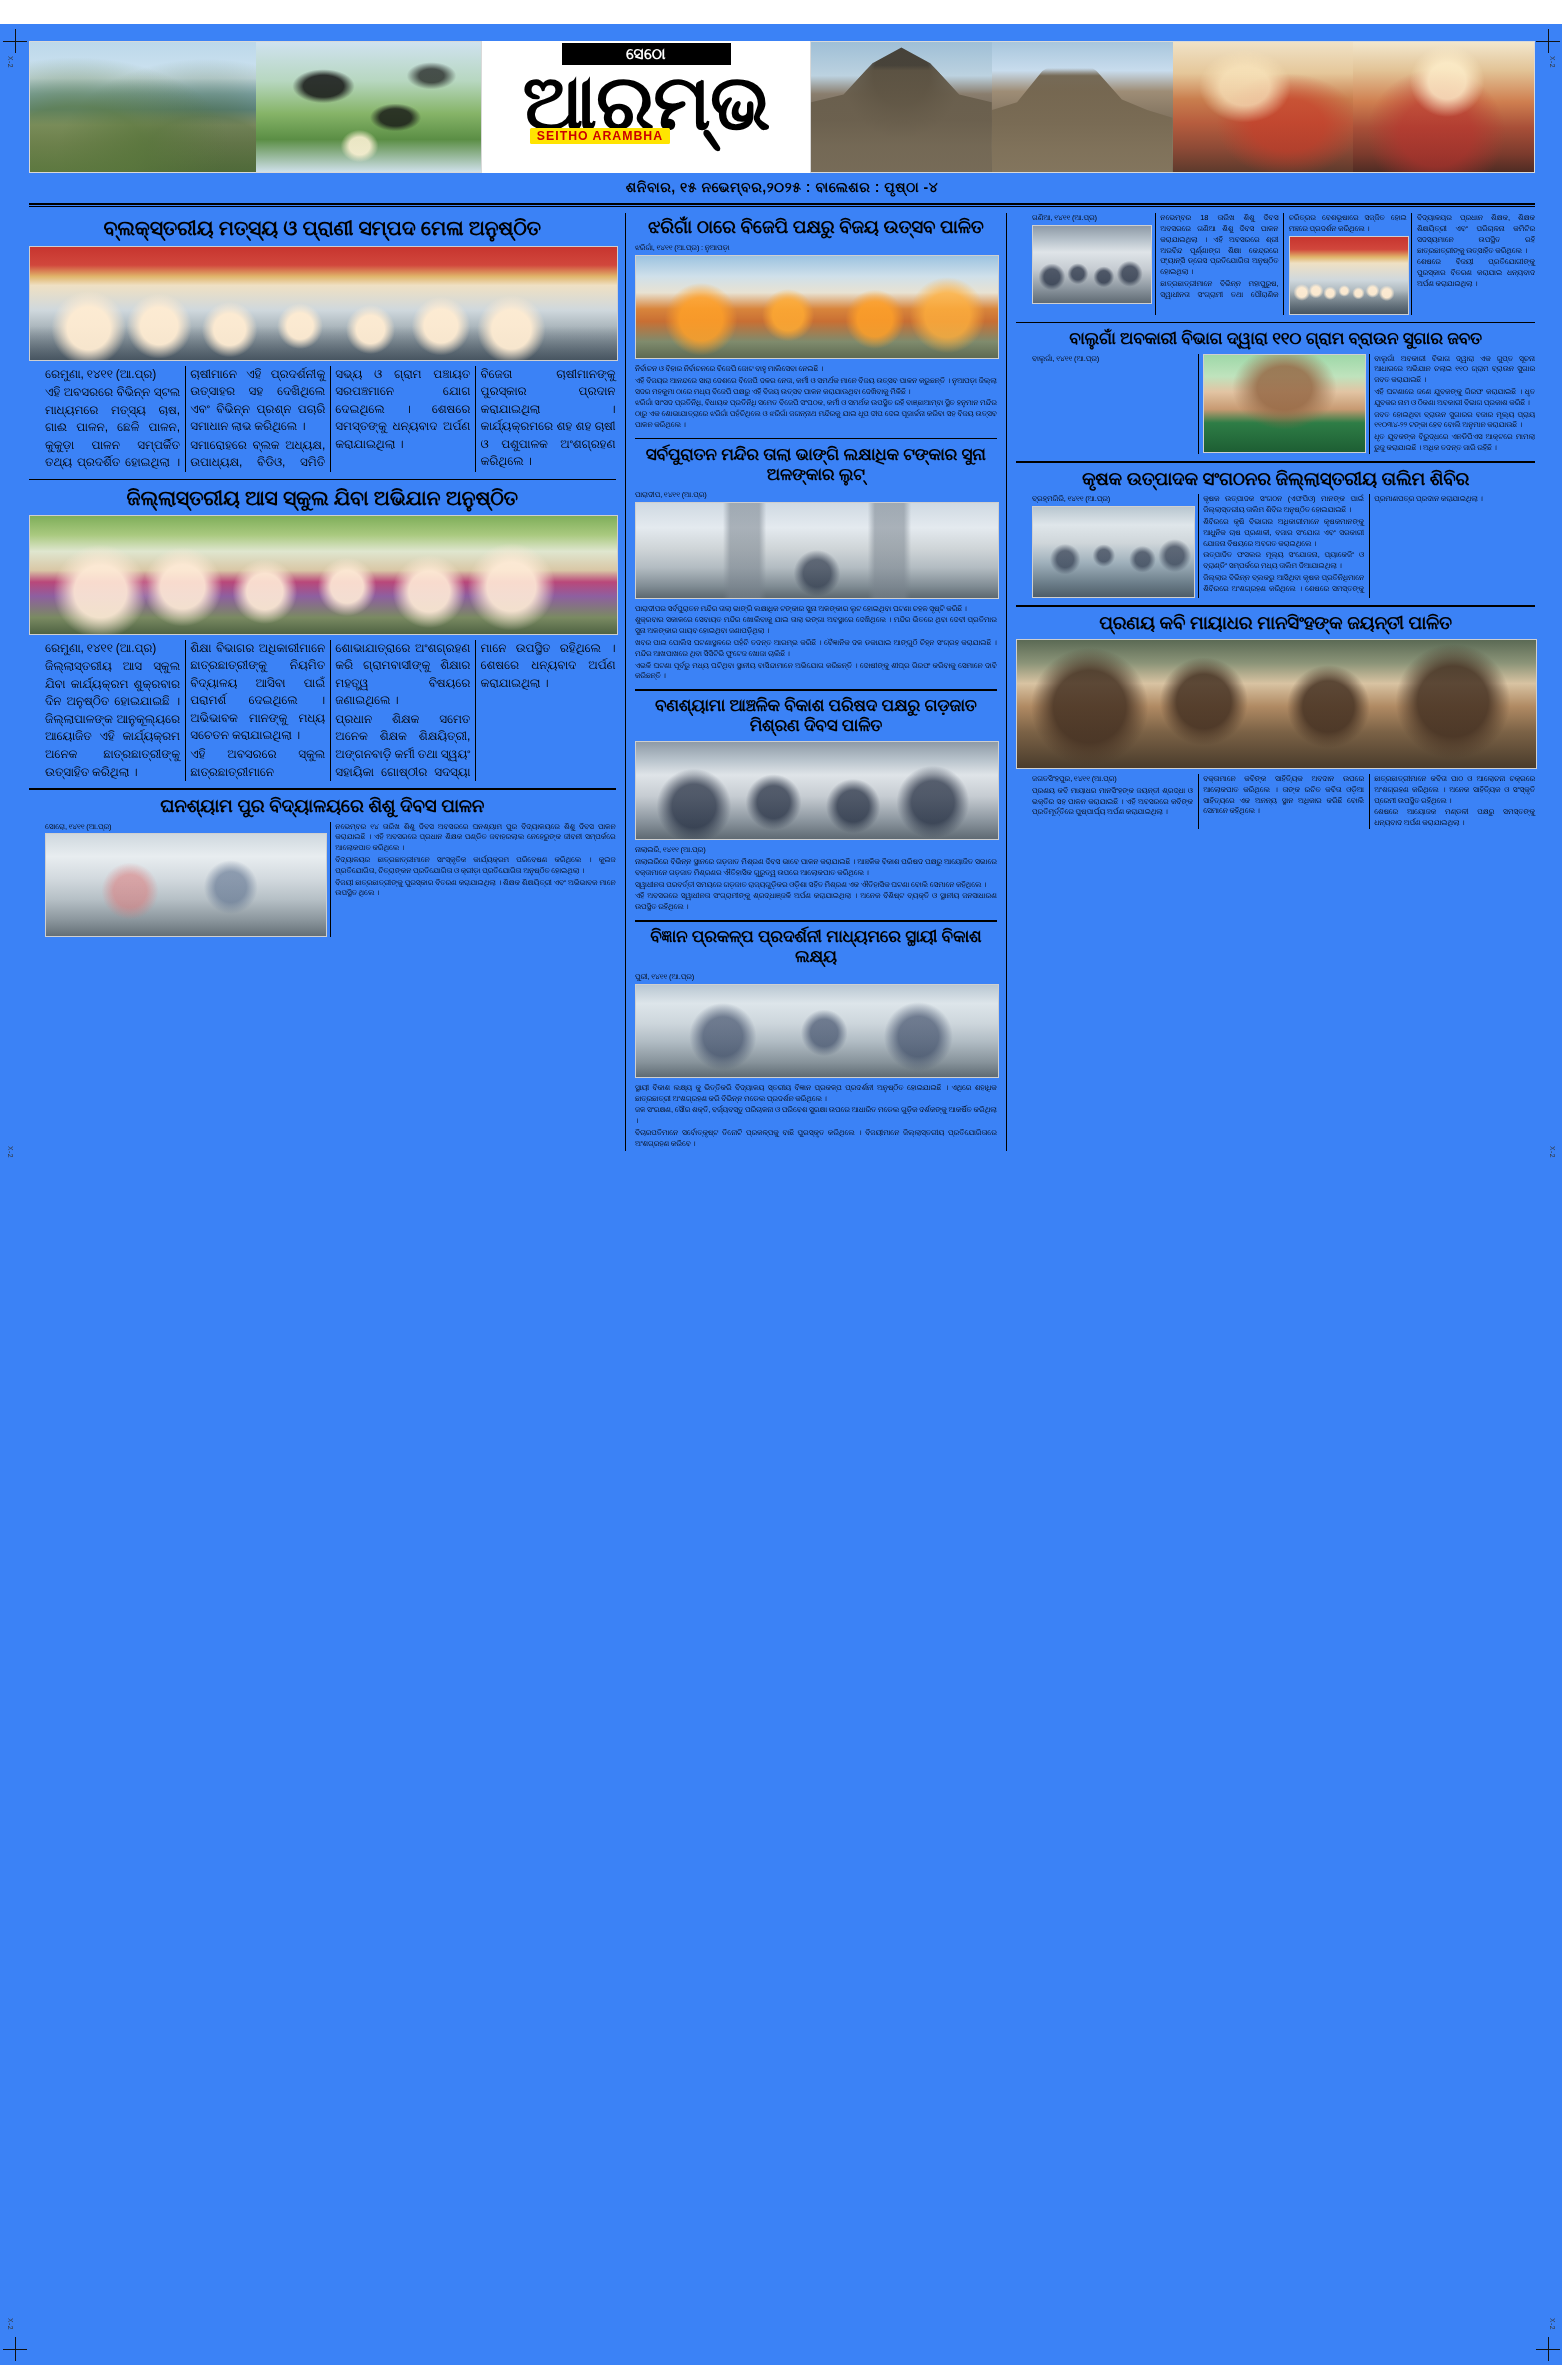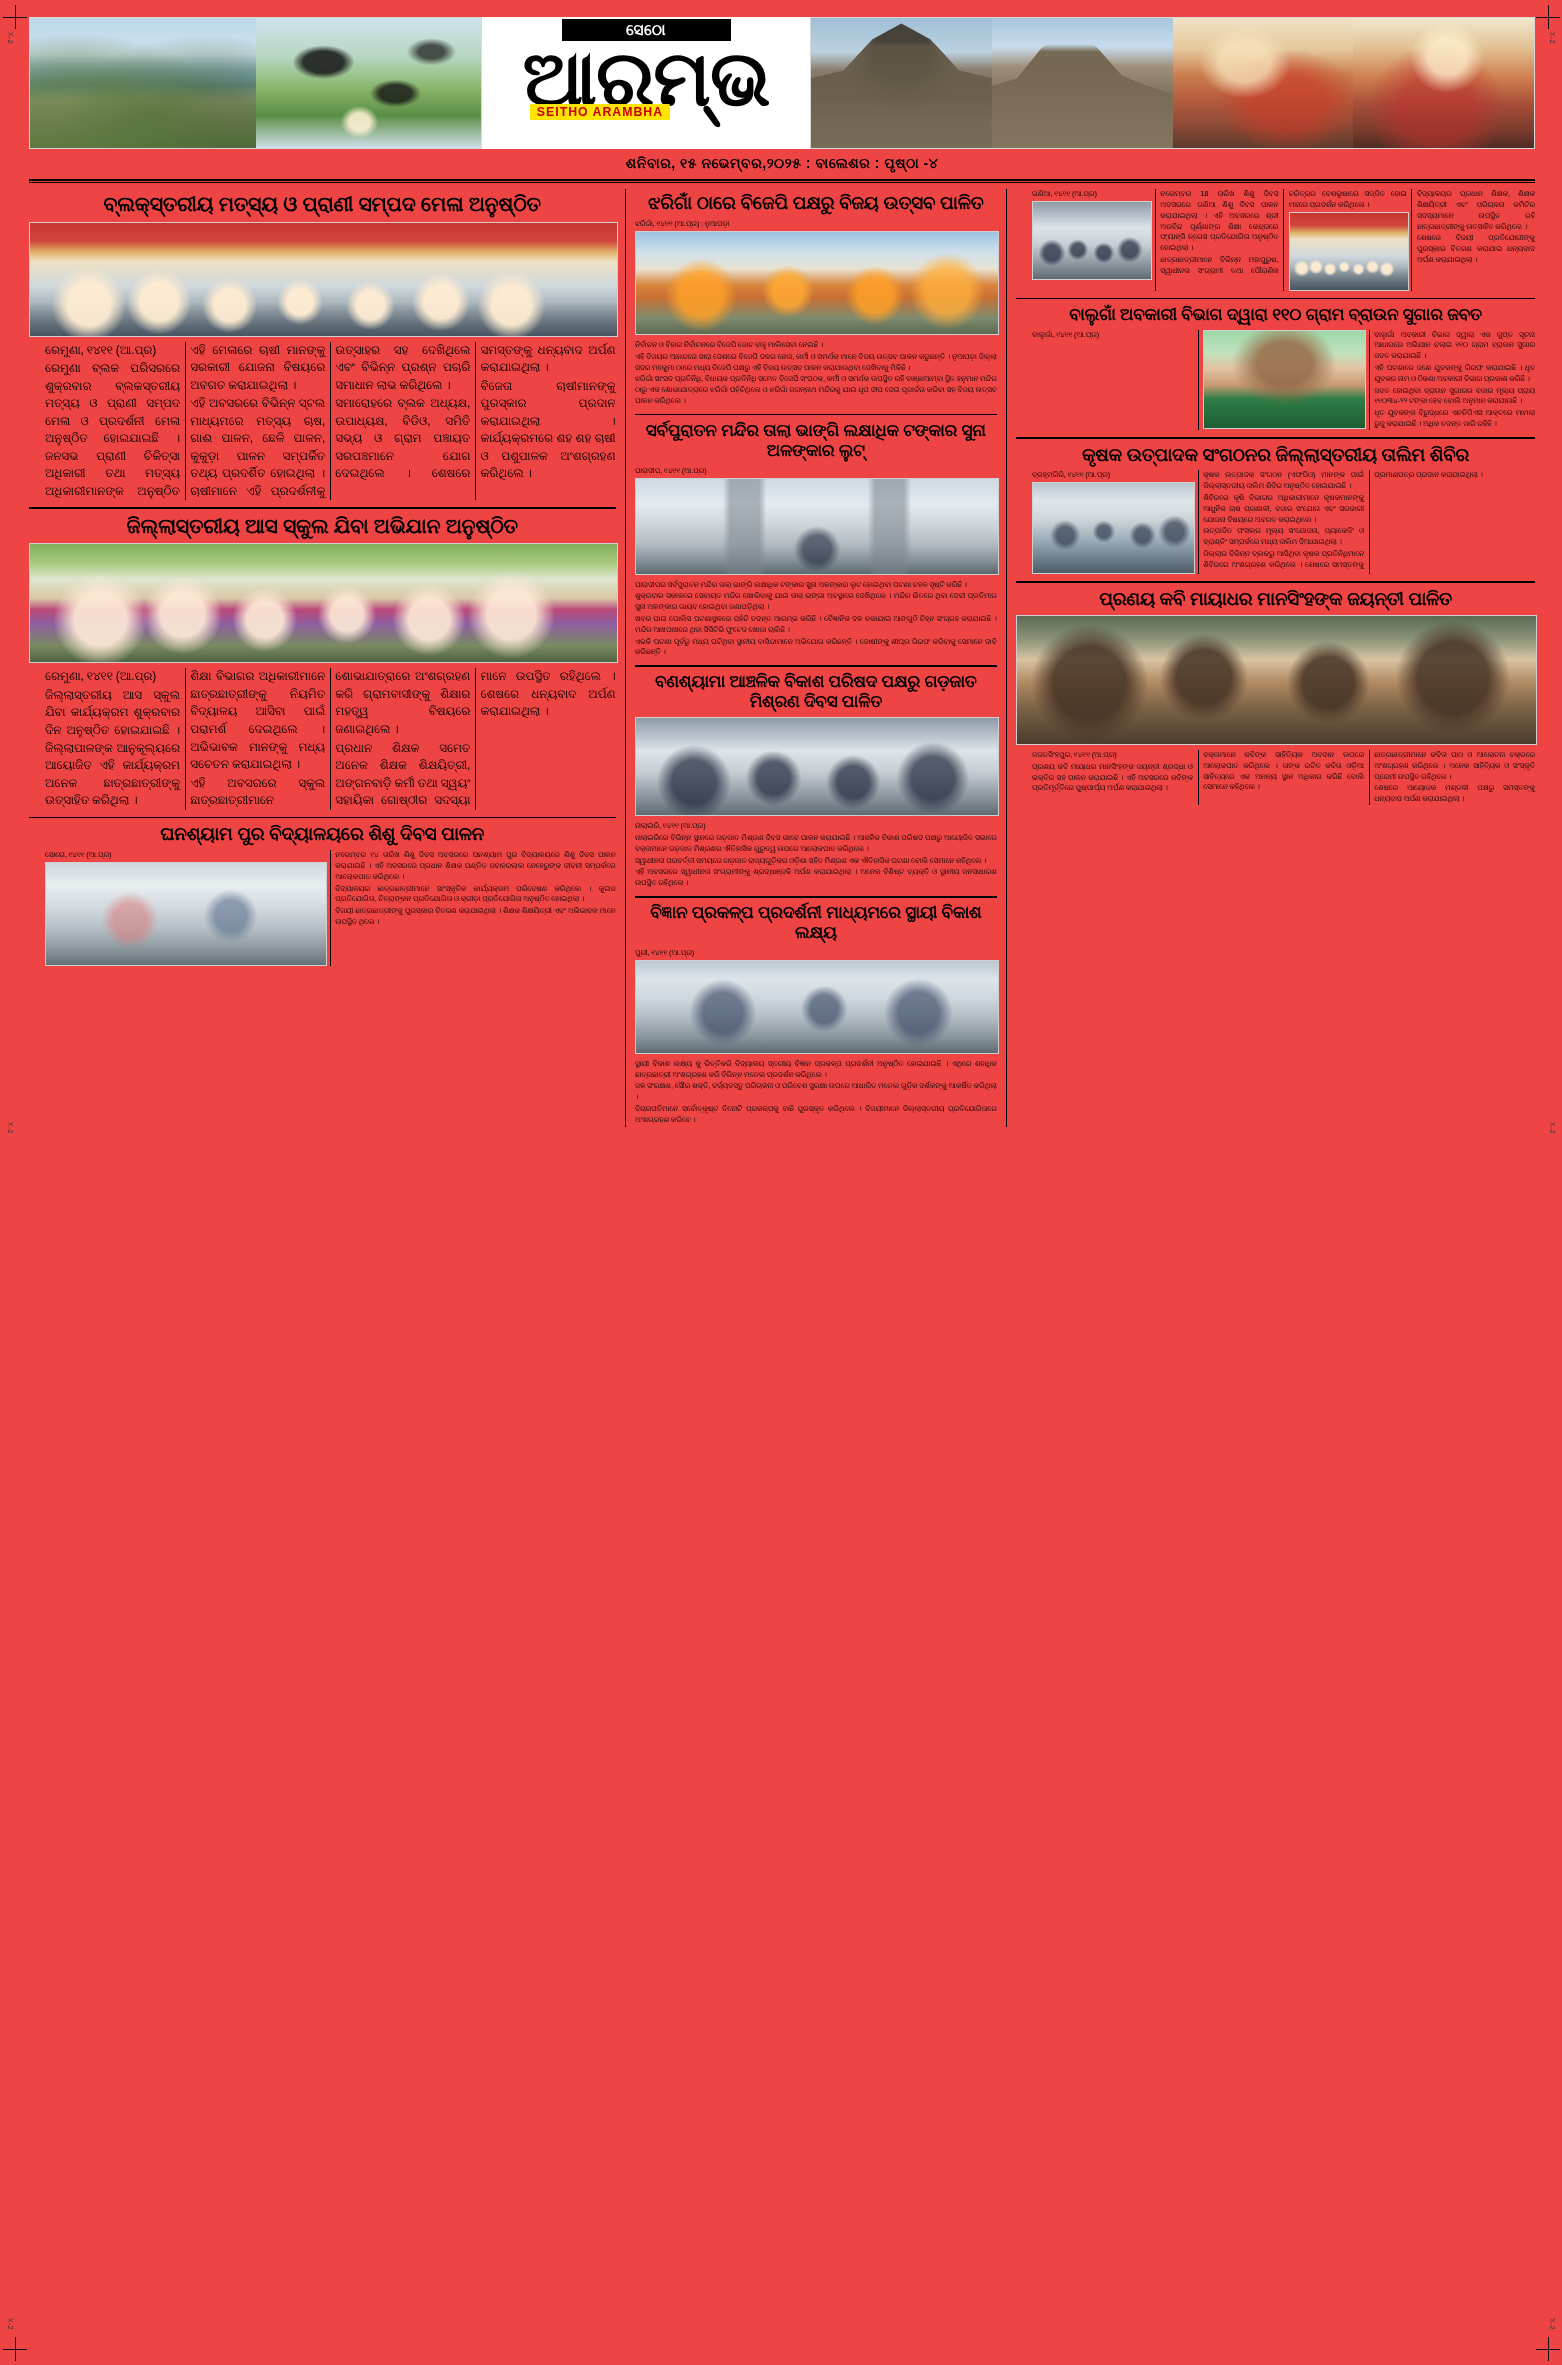--- a/index.html
+++ b/index.html
@@ -12,21 +12,22 @@
     width: 1563px;
     height: 2366px;
     position: relative;
     overflow: hidden;
   }
 
   
   .page {
     position: absolute;
     inset: 0;
-    background: #ef4444;
+    background: #3b82f6;
+    margin-top: 24px;
   }
   .crop-mark {
     position: absolute;
     width: 23.6px;
     height: 23.6px;
     pointer-events: none;
   }
   .crop-mark::before, .crop-mark::after {
     content: "";
     position: absolute;
@@ -417,21 +418,20 @@
 
     <div class="grid">
 
       <div class="macro c1">
 
         <div>
           <div class="hl hl-xl">ବ୍ଲକ୍‌ସ୍ତରୀୟ ମତ୍ସ୍ୟ ଓ ପ୍ରାଣୀ ସମ୍ପଦ ମେଳା ଅନୁଷ୍ଠିତ</div>
           <div class="artphoto meeting" style="height:113px"></div>
           <div class="cols c4 rule body-odia">
             <p>ରେମୁଣା, ୧୪୧୧ (ଆ.ପ୍ର)</p>
-            <p>ରେମୁଣା ବ୍ଲକ ପରିସରରେ ଶୁକ୍ରବାର ବ୍ଲକସ୍ତରୀୟ ମତ୍ସ୍ୟ ଓ ପ୍ରାଣୀ ସମ୍ପଦ ମେଳା ଓ ପ୍ରଦର୍ଶନୀ ମେଳା ଅନୁଷ୍ଠିତ ହୋଇଯାଇଛି । ଜନସଭ ପ୍ରାଣୀ ଚିକିତ୍ସା ଅଧିକାରୀ ତଥା ମତ୍ସ୍ୟ ଅଧିକାରୀମାନଙ୍କ ଅନୁଷ୍ଠିତ ଏହି ମେଳାରେ ଚାଷୀ ମାନଙ୍କୁ ସରକାରୀ ଯୋଜନା ବିଷୟରେ ଅବଗତ କରାଯାଇଥିଲା ।</p>
             <p>ଏହି ଅବସରରେ ବିଭିନ୍ନ ସ୍ଟଲ ମାଧ୍ୟମରେ ମତ୍ସ୍ୟ ଚାଷ, ଗାଈ ପାଳନ, ଛେଳି ପାଳନ, କୁକୁଡ଼ା ପାଳନ ସମ୍ପର୍କିତ ତଥ୍ୟ ପ୍ରଦର୍ଶିତ ହୋଇଥିଲା । ଚାଷୀମାନେ ଏହି ପ୍ରଦର୍ଶନୀକୁ ଉତ୍ସାହର ସହ ଦେଖିଥିଲେ ଏବଂ ବିଭିନ୍ନ ପ୍ରଶ୍ନ ପଚାରି ସମାଧାନ ଲାଭ କରିଥିଲେ ।</p>
             <p>ସମାରୋହରେ ବ୍ଲକ ଅଧ୍ୟକ୍ଷ, ଉପାଧ୍ୟକ୍ଷ, ବିଡିଓ, ସମିତି ସଭ୍ୟ ଓ ଗ୍ରାମ ପଞ୍ଚାୟତ ସରପଞ୍ଚମାନେ ଯୋଗ ଦେଇଥିଲେ । ଶେଷରେ ସମସ୍ତଙ୍କୁ ଧନ୍ୟବାଦ ଅର୍ପଣ କରାଯାଇଥିଲା ।</p>
             <p>ବିଜେତା ଚାଷୀମାନଙ୍କୁ ପୁରସ୍କାର ପ୍ରଦାନ କରାଯାଇଥିଲା । କାର୍ଯ୍ୟକ୍ରମରେ ଶହ ଶହ ଚାଷୀ ଓ ପଶୁପାଳକ ଅଂଶଗ୍ରହଣ କରିଥିଲେ ।</p>
           </div>
         </div>
 
         <div class="hr-art"></div>
 
         <div>
           <div class="hl hl-xl">ଜିଲ୍ଲାସ୍ତରୀୟ ଆସ ସ୍କୁଲ ଯିବା ଅଭିଯାନ ଅନୁଷ୍ଠିତ</div>

